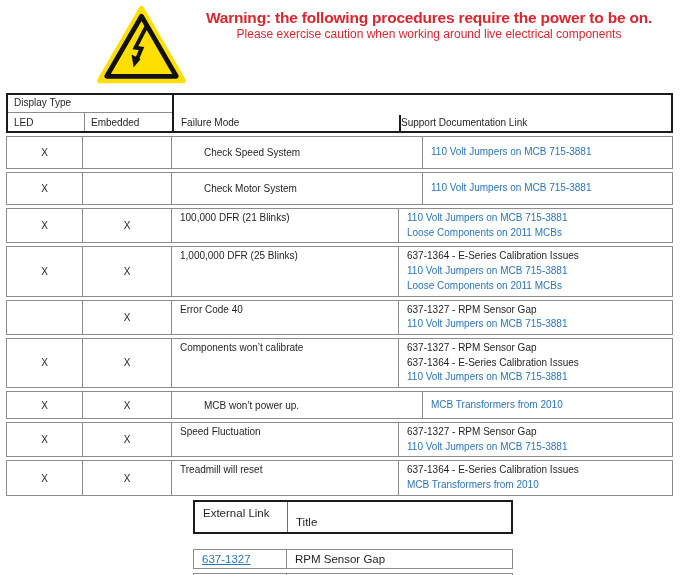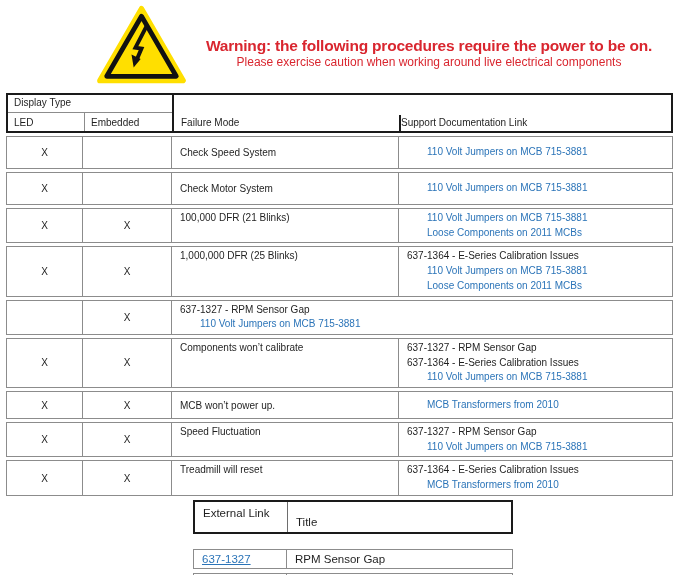--- a/index.html
+++ b/index.html
@@ -2,44 +2,44 @@
 <html><head>
 <meta charset="utf-8">
 <style>
   * { margin:0; padding:0; box-sizing:border-box; }
   html,body { width:683px; height:575px; background:#ffffff; overflow:hidden;
     font-family:"Liberation Sans", sans-serif; color:#1f1f1f; }
   .abs { position:absolute; }
 
   
   #warning-icon { left:92px; top:5px; width:99px; height:80px; }
-  #warning-text { left:178px; top:36px; width:502px; text-align:center; }
+  #warning-text { left:178px; top:8px; width:502px; text-align:center; }
   .warn-title { font-size:15.5px; font-weight:bold; line-height:19px; letter-spacing:-0.2px; }
   .warn-sub   { font-size:12px;   font-weight:normal; line-height:15px; }
 
   
   #main-table { left:6px; top:93px; width:667px; font-size:10px; }
   .thead { display:flex; border:2px solid #1a1a1a; background:#fff; }
   .h-group { width:166px; border-right:2px solid #1a1a1a; display:flex; flex-direction:column; }
   .h-display { height:18px; border-bottom:1px solid #8c8c8c; padding:2px 6px 0; }
   .h-sub { flex:1; display:flex; min-height:18px; }
   .h-led { width:77px; border-right:1px solid #8c8c8c; padding:1px 6px; display:flex; align-items:center; }
   .h-emb { flex:1; padding:1px 6px; display:flex; align-items:center; }
   .h-fm { width:227px; border-right:2px solid #1a1a1a; display:flex; align-items:flex-end; padding:2px 7px 3px;margin-top:20px; }
   .h-support { flex:1; display:flex; align-items:flex-end; padding:2px 0 3px; }
 
   .tbody { margin-top:3px; display:flex; flex-direction:column; gap:3px; }
   .trow { display:flex; border:1px solid #8c8c8c; background:#fff; }
   .c-led { width:76px; border-right:1px solid #8c8c8c; display:flex; align-items:center; justify-content:center; }
   .c-emb { width:89px; border-right:1px solid #8c8c8c; display:flex; align-items:center; justify-content:center; }
   .c-fm  { width:227px; border-right:1px solid #8c8c8c; padding:3px 8px; display:flex; align-items:flex-start; }
-  .vc .c-fm { align-items:center; }
+  .vc .c-fm { align-items:center;margin-left:24px; }
   .c-docs { flex:1; padding:2px 8px; display:flex; flex-direction:column; justify-content:center; }
   .doc { line-height:14.7px; text-decoration:none; }
-  .doc.link { color:#2b74b8; cursor:pointer;margin-left:20px; }
+  .doc.link { color:#2b74b8; cursor:pointer; }
   .doc.plain { color:#1f1f1f; }
   .h33{min-height:33px} .h31{min-height:31px} .h49{min-height:49px}
   .h47{min-height:47px} .h28{min-height:28px} .h30{min-height:30px}
 
   
   #links-table { left:193px; top:500px; width:320px; font-size:11.5px; }
   .lt-head { display:flex; border:2px solid #1a1a1a; }
   .lt-h1 { width:93px; border-right:1px solid #6e6e6e; padding:5px 8px 4px; }
   .lt-h2 { flex:1; padding:14px 8px 4px; }
   .lt-body { margin-top:15px; display:flex; flex-direction:column; gap:4px; }
@@ -114,20 +114,21 @@
       <div class="c-docs">
         <span class="doc plain">637-1364 - E-Series Calibration Issues</span>
         <a class="doc link">110 Volt Jumpers on MCB 715-3881</a>
         <a class="doc link">Loose Components on 2011 MCBs</a>
       </div>
     </div>
 
     <div class="trow h31">
       <div class="c-led"></div>
       <div class="c-emb">X</div>
+      <div class="c-fm">Error Code 40</div>
       <div class="c-docs">
         <span class="doc plain">637-1327 - RPM Sensor Gap</span>
         <a class="doc link">110 Volt Jumpers on MCB 715-3881</a>
       </div>
     </div>
 
     <div class="trow h47">
       <div class="c-led">X</div>
       <div class="c-emb">X</div>
       <div class="c-fm">Components won’t calibrate</div>

